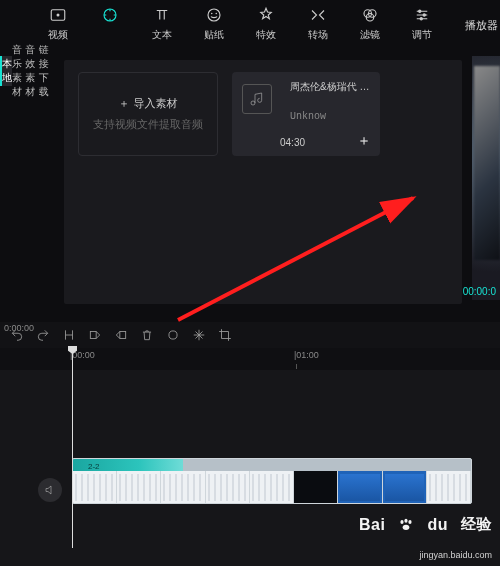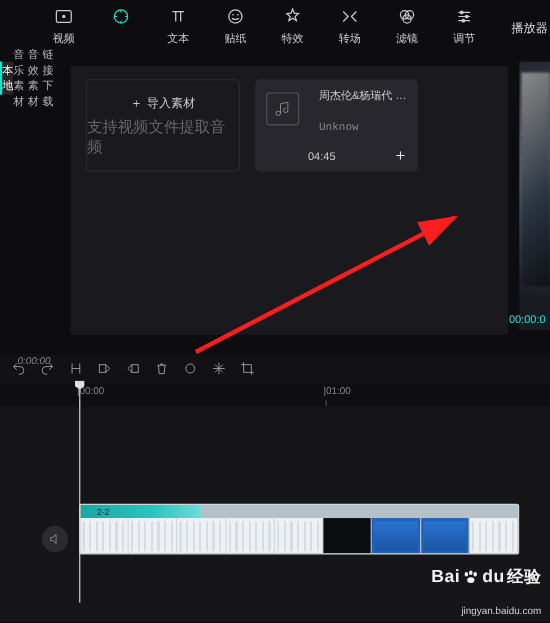--- a/index.html
+++ b/index.html
@@ -18,21 +18,21 @@
   
   .side{position:absolute;left:0;top:56px;width:52px;height:240px;display:flex;flex-direction:row;}
   .side-item{height:30px;display:flex;align-items:center;justify-content:center;font-size:10px;color:#bbb;cursor:pointer;}
   .side-item.active{background:#26262b;color:#fff;border-left:2px solid #18e2d3;}
 
   
   .content{position:absolute;left:64px;top:60px;right:38px;height:244px;background:#1a1a1e;border-radius:2px;padding:12px 14px;display:flex;gap:14px;align-items:flex-start;}
 
   .import-box{width:140px;height:84px;border:1px solid #2d2d32;border-radius:4px;display:flex;flex-direction:column;align-items:center;justify-content:center;gap:6px;color:#ccc;cursor:pointer;}
   .import-box .row{display:flex;align-items:center;gap:4px;font-size:11px;}
-  .import-box .hint{font-size:14px;color:#666;}
+  .import-box .hint{font-size:11px;color:#666;}
 
   .media-card{width:148px;height:84px;background:#27272d;border-radius:4px;position:relative;display:flex;padding:8px 10px;gap:18px;}
   .media-card .thumb{width:30px;height:30px;border:1px solid #555;border-radius:3px;display:flex;align-items:center;justify-content:center;margin-top:4px;}
   .media-card .thumb svg{stroke:#aaa;fill:none;}
   .media-card .meta{flex:1;display:flex;flex-direction:column;font-size:10px;color:#ccc;overflow:hidden;}
   .media-card .title{white-space:nowrap;overflow:hidden;text-overflow:ellipsis;}
   .media-card .sub{color:#888;margin-top:17px;font-family:Liberation Mono, monospace;}
   .media-card .dur{position:absolute;left:48px;bottom:8px;color:#ccc;font-size:10px;}
   .media-add{position:absolute;right:8px;bottom:8px;width:16px;height:16px;display:flex;align-items:center;justify-content:center;color:#eee;cursor:pointer;font-size:14px;line-height:1;}
 
@@ -68,21 +68,21 @@
   .thumbs{position:absolute;left:0;top:12px;right:0;bottom:0;display:flex;}
   .th{flex:1;background:#eef1f4;border-right:1px solid #cfd6db;position:relative;}
   .th::after{content:"";position:absolute;inset:3px 2px 2px 2px;background:repeating-linear-gradient(90deg,#d7dce2 0 2px,#eef1f4 2px 6px);} 
   .th.dark{background:#0a0c10;}
   .th.dark::after{background:#0a0c10;}
   .th.blue{background:#1f63b8;}
   .th.blue::after{background:linear-gradient(#2a73cf,#1a56a4);}
 
   
   .wm{position:absolute;right:8px;bottom:6px;text-align:right;color:#fff;font-family:Arial,sans-serif;opacity:.95;}
-  .wm .l1{font-size:16px;font-weight:600;letter-spacing:.5px;display:flex;align-items:center;justify-content:flex-end;gap:2px;}
+  .wm .l1{font-size:16px;font-weight:600;letter-spacing:.5px;display:flex;align-items:center;justify-content:flex-end;gap:13px;}
   .wm .l1 .cn{font-size:15px;}
   .wm .l1 .paw{width:16px;height:14px;display:inline-block;}
   .wm .l2{font-size:9px;color:#ddd;margin-top:16px;}
 
 </style>
 </head>
 <body>
 
 <div class="top-tabs" id="top-tabs">
     <div class="top-tab">
@@ -181,39 +181,39 @@
   <div class="media-card">
     <div class="thumb">
       <svg width="16" height="16" viewBox="0 0 24 24">
           <path d="M9 18a3 3 0 1 1-3-3 3 3 0 0 1 3 3V5l10-2v11a3 3 0 1 1-3-3"></path>
         </svg>
     </div>
     <div class="meta">
       <div class="title">周杰伦&amp;杨瑞代 …</div>
       <div class="sub">Unknow</div>
     </div>
-    <div class="dur">04:45</div>
+    <div class="dur">04:30</div>
     <div class="media-add">＋</div>
   </div>
 
   <svg class="arrow-layer" viewBox="0 0 398 244">
     <defs>
       <marker id="ah" markerWidth="10" markerHeight="10" refX="8" refY="3" orient="auto">
         <path d="M0,0 L9,3 L0,6 Z" fill="#ff1e1e"></path>
       </marker>
     </defs>
     <line x1="50" y1="200" x2="285" y2="78" stroke="#ff1e1e" stroke-width="4" marker-end="url(#ah)"></line>
   </svg>
 </div>
 
 <div class="preview-slice"></div>
 <div class="preview-time t1" style="top:286px">00:00:0</div>
 
 <div class="tl-bar" id="tl-bar">
-  <span style="position:absolute;left:12px;top:-1px;font-size:9px;color:#888;padding:2px 4px;font-style:italic;">0:00:00</span>
+  <span style="position:absolute;left:0;top:-1px;font-size:9px;color:#888;padding:2px 4px;">0:00:00</span>
 <div class="tico">
       <svg width="14" height="14" viewBox="0 0 24 24">
         <path d="M9 14l-5-5 5-5M4 9h10a6 6 0 0 1 0 12h-2"></path>
       </svg>
     </div>
     <div class="tico">
       <svg width="14" height="14" viewBox="0 0 24 24">
         <path d="M15 14l5-5-5-5M20 9H10a6 6 0 0 0 0 12h2"></path>
       </svg>
     </div>

